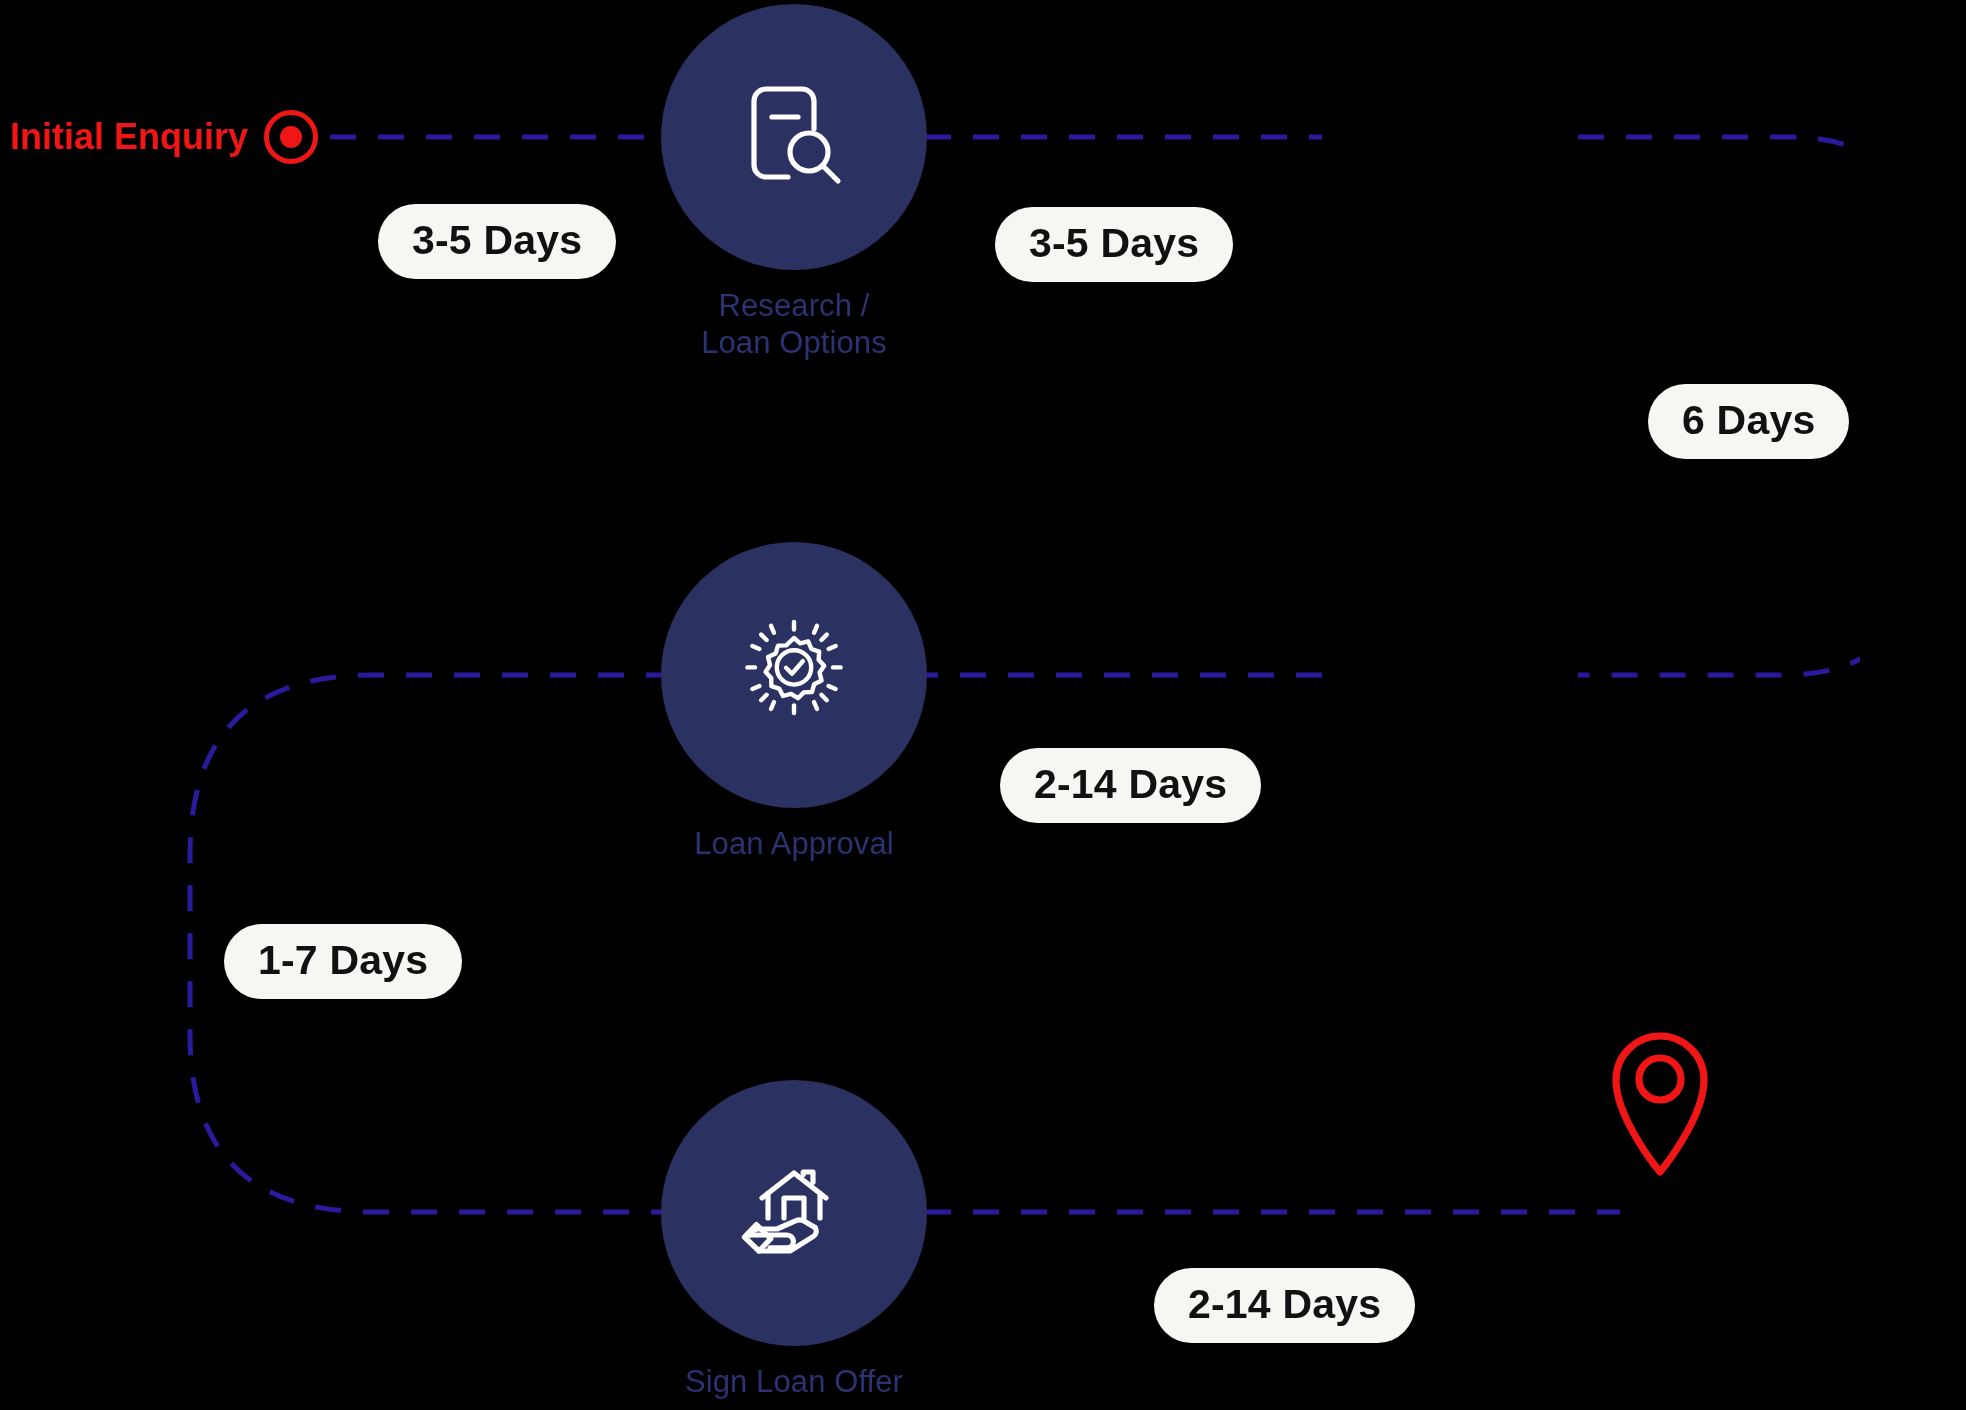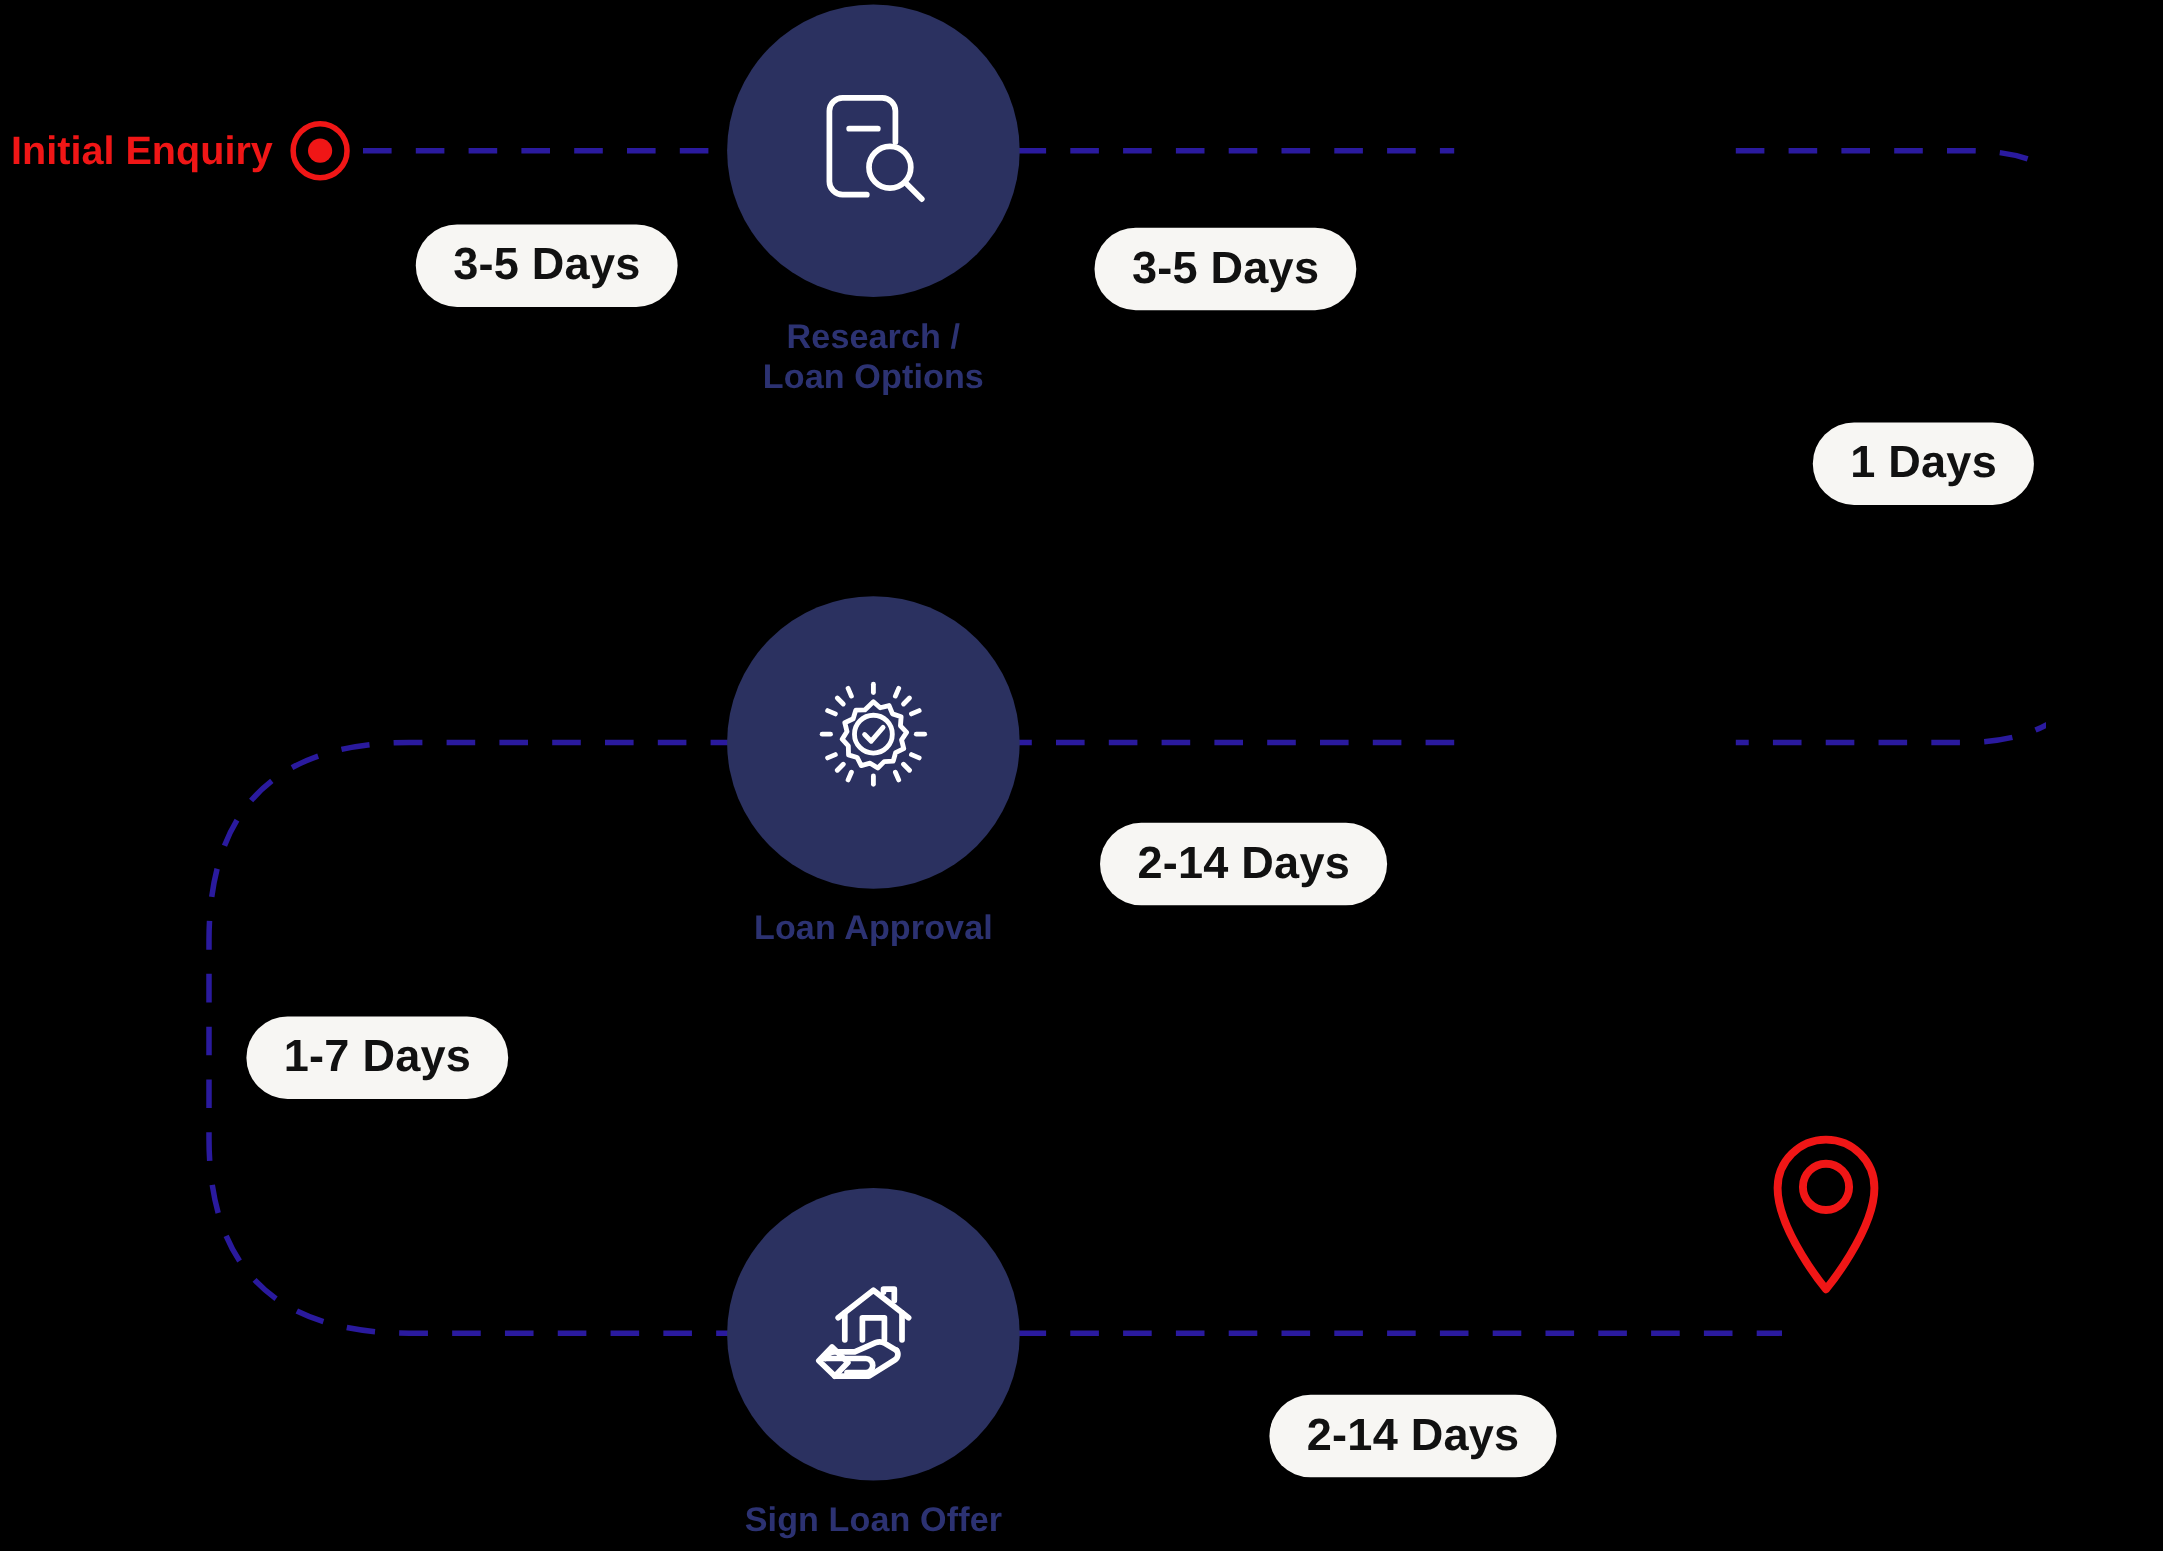--- a/index.html
+++ b/index.html
@@ -50,21 +50,21 @@
     align-items: center;
     justify-content: center;
     box-sizing: border-box;
   }
   .node-disc svg {
     display: block;
   }
   .node-label {
     margin-top: 18px;
     font-size: 31px;
-    font-weight: 700;
+    font-weight: 400;
     line-height: 1.18;
     color: #2C3272;
     letter-spacing: 0.1px;
     white-space: pre-line;
   }
   
   .pill {
     position: absolute;
     background: #F7F6F3;
     color: #111111;
@@ -194,21 +194,21 @@
         <path d="M14.5 51 L7.2 44 l6-6.2 l7.2 7 Z"></path>
       </svg>
     </div>
     <div class="node-label">Sign Loan Offer</div>
   </div>
 
   <div class="pill" style="left:378px; top:204px;">3-5 Days</div>
 
   <div class="pill" style="left:995px; top:207px;">3-5 Days</div>
 
-  <div class="pill" style="left:1648px; top:384px;">1 Days</div>
+  <div class="pill" style="left:1648px; top:384px;">6 Days</div>
 
   <div class="pill" style="left:1000px; top:748px;">2-14 Days</div>
 
   <div class="pill" style="left:224px; top:924px;">1-7 Days</div>
 
   <div class="pill" style="left:1154px; top:1268px;">2-14 Days</div>
 
   <div id="map-pin" style="left:1604px; top:1028px;">
     <svg width="112" height="150" viewBox="0 0 56 75" fill="none" stroke="#F01616" stroke-width="3.6" stroke-linecap="round" stroke-linejoin="round">
       <path d="M28 72 C28 72 50 45.5 50 26 A22 22 0 0 0 6 26 C6 45.5 28 72 28 72 Z"></path>

